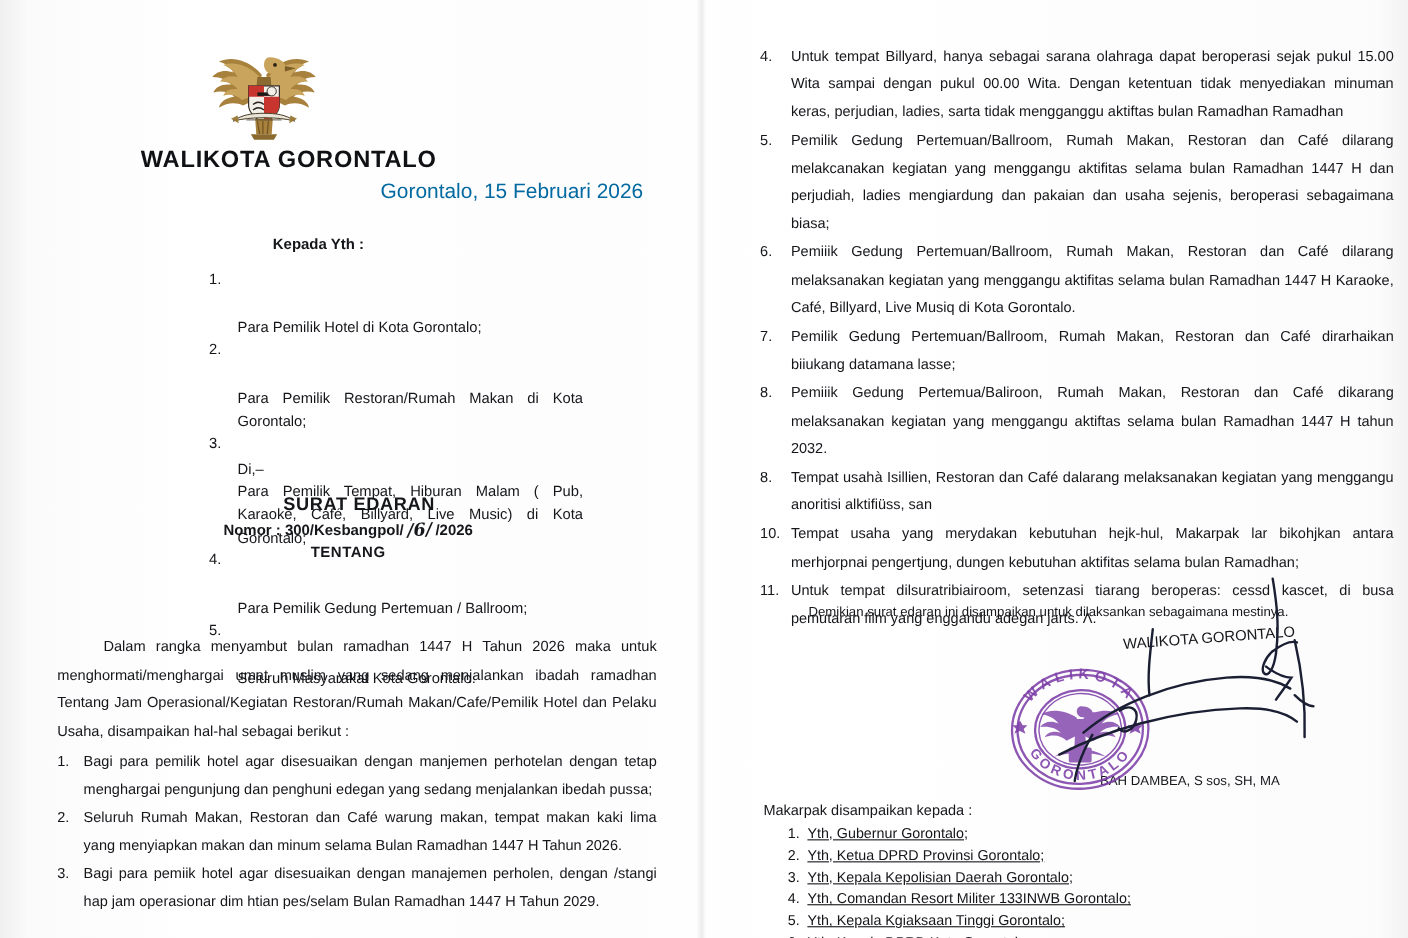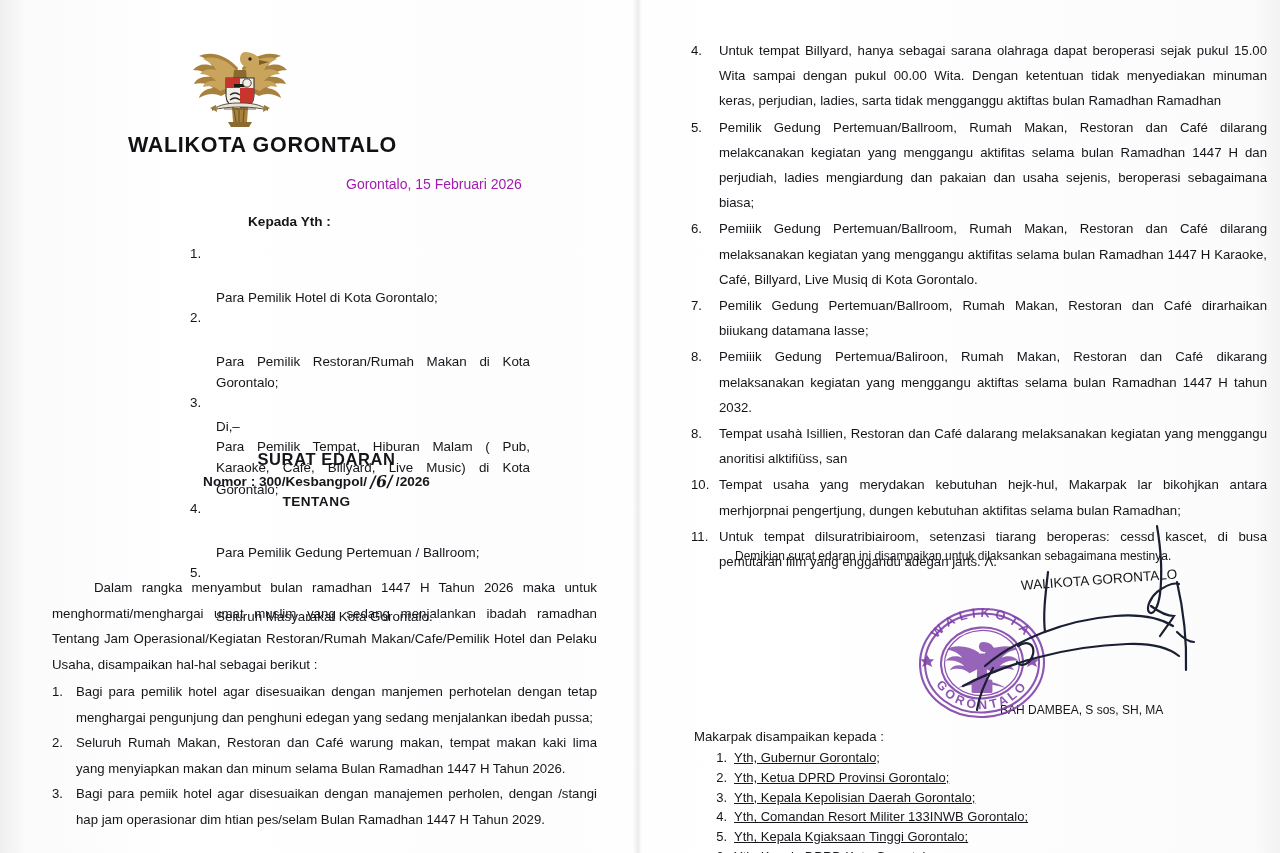--- a/index.html
+++ b/index.html
@@ -32,22 +32,22 @@
   .colR { left:643px; top:0; width:637px; height:853px; }
 
   
   .emblem-wrap { position:absolute; left:186px; top:34px; width:108px; height:100px; }
   .org-title {
     position:absolute; left:128px; top:133px;
     font-size:21.5px; font-weight:bold; letter-spacing:.7px;
     color:#101114;
   }
   .date-line {
-    position:absolute; left:346px; top:176px;
-    font-size:14px; color:#a21caf;
+    position:absolute; left:346px; top:164px;
+    font-size:19px; color:#0369a1;
   }
   .kepada {
     position:absolute; left:212px; top:214px;
     font-size:13.6px; font-weight:bold;padding-left:36px;
   }
 
   
   .recip { position:absolute; left:190px; top:246px; width:340px; }
   .recip .r-row { display:flex; margin-bottom:1px; }
   .recip .r-num { width:26px; flex:0 0 26px; font-size:13.4px; }

